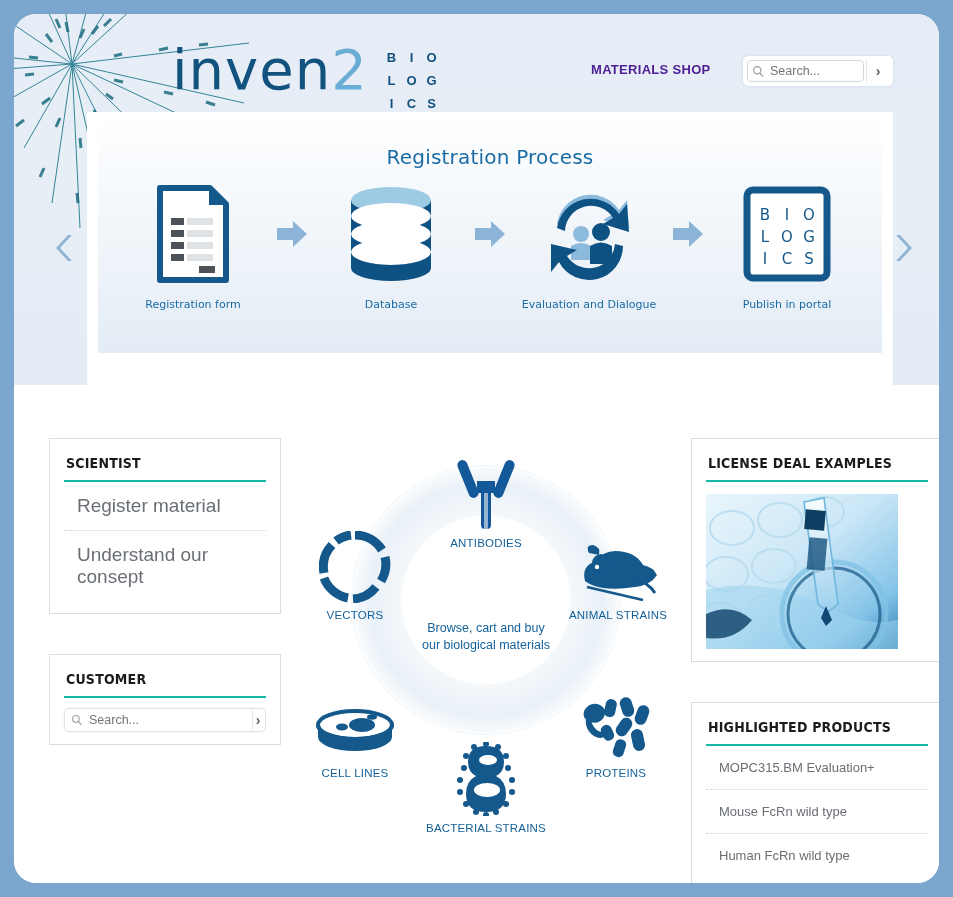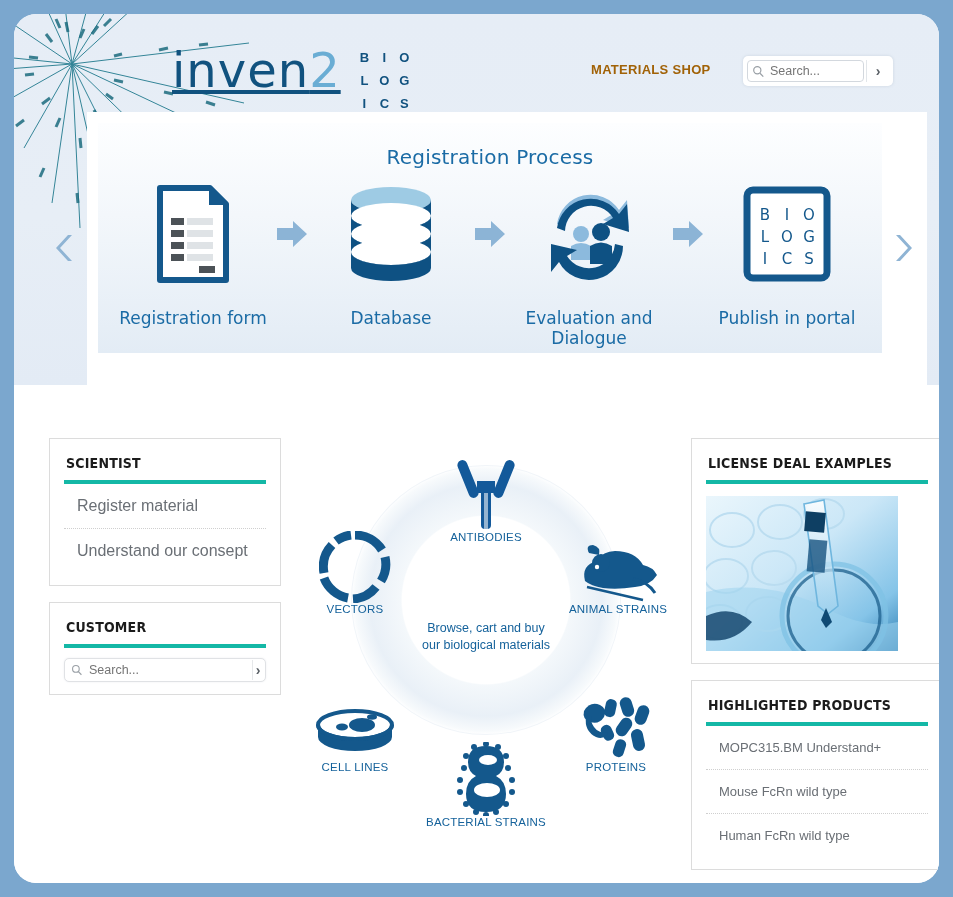--- a/index.html
+++ b/index.html
@@ -27,36 +27,36 @@
     position:absolute;left:-20px;top:-16px;width:260px;height:240px;
     pointer-events:none;
   }
   
   .logo{
     position:absolute;left:158px;top:28px;height:62px;
     display:flex;align-items:flex-start;
   }
   .logo-word{
     font-family:"DejaVu Sans", sans-serif;
-    font-size:48px;line-height:56px;letter-spacing:1px;
-    font-weight:400;color:#11527f;text-decoration:underline;
+    font-size:56px;line-height:56px;letter-spacing:1px;
+    font-weight:400;color:#11527f;
   }
   .logo-word .two{color:#6aadd4;}
   .logo-grid{
     margin-left:14px;margin-top:4px;
     display:grid;grid-template-columns:repeat(3,20px);
     grid-auto-rows:23px;
     font-size:13px;font-weight:700;color:#11527f;
     letter-spacing:.5px;
   }
   .logo-grid span{display:block;text-align:center;line-height:23px;}
   
   .materials-shop{
     position:absolute;left:577px;top:48px;
-    font-size:13px;font-weight:700;color:#a16207;letter-spacing:.3px;
+    font-size:13px;font-weight:700;color:#4c1d95;letter-spacing:.3px;
     font-family:"Liberation Sans", sans-serif;
     cursor:pointer;
   }
   
   .search-shell{
     position:absolute;left:729px;top:42px;width:150px;height:30px;
     background:#ffffff;border-radius:5px;
     box-shadow:0 0 3px rgba(120,140,160,.25);
     display:flex;align-items:center;padding:0 4px;
     box-sizing:border-box;
@@ -74,39 +74,38 @@
   .search-go{
     width:22px;height:22px;margin-left:2px;flex:none;
     display:flex;align-items:center;justify-content:center;
     border-left:1px solid #e2e6ea;cursor:pointer;
   }
   .chev{color:#5a6066;font-size:14px;font-weight:700;line-height:1;}
   
   .banner{
     position:absolute;left:73px;top:98px;width:806px;height:324px;
     background:#ffffff;
-    padding-left:34px;
   }
   .banner-inner{
     position:absolute;left:11px;top:11px;width:784px;height:230px;
     background:linear-gradient(180deg,#fdfeff 0%,#f3f7fb 40%,#e3ecf5 100%);
   }
   .banner-title{
     position:absolute;top:22px;left:0;width:100%;text-align:center;
     font-family:"DejaVu Sans", sans-serif;
     font-size:20px;color:#1a6ba5;letter-spacing:.2px;
   }
   .steps{
     position:absolute;left:0;top:58px;width:100%;height:170px;
     display:flex;align-items:flex-start;justify-content:center;
   }
   .step{width:150px;text-align:center;}
   .step-icon{height:105px;display:flex;align-items:center;justify-content:center;}
   .step-label{
-    margin-top:22px;font-size:17px;color:#1a6ba5;
+    margin-top:12px;font-size:11px;color:#1a6ba5;
     font-family:"DejaVu Sans", sans-serif;
   }
   .step-arrow{
     width:48px;height:105px;display:flex;align-items:center;justify-content:center;
   }
   
   .carousel-arrow{
     position:absolute;top:214px;width:30px;height:40px;
     display:flex;align-items:center;justify-content:center;
     cursor:pointer;
@@ -115,30 +114,30 @@
   .carousel-arrow.right{left:874px;}
   
   .main{
     position:absolute;left:0;top:371px;width:925px;height:498px;background:#fff;
   }
   .col-left{position:absolute;left:35px;top:53px;width:232px;}
   .panel{
     border:1px solid #dcdcdc;background:#fff;box-sizing:border-box;
     padding:0 14px 12px 14px;
   }
-  .panel + .panel{margin-top:16px;}
+  .panel + .panel{margin-top:40px;}
   .panel h3{
     margin:0;padding:16px 0 9px 2px;
     font-family:"DejaVu Sans Condensed","DejaVu Sans", sans-serif;
     font-size:14px;font-weight:700;color:#1b1b1b;letter-spacing:.2px;
-    border-bottom:4px solid #14b8a6;
+    border-bottom:2px solid #14b8a6;
   }
   .link-list{list-style:none;margin:0;padding:0;}
   .link-list li{
-    font-size:16px;color:#6a6f75;padding:13px 0 13px 13px;
+    font-size:19px;color:#6a6f75;padding:13px 0 13px 13px;
     border-bottom:1px dotted #cfcfcf;cursor:pointer;
   }
   .link-list li:last-child{border-bottom:0;}
   .panel-search{
     margin:10px 0 0 0;height:24px;display:flex;align-items:center;
     border:1px solid #e0e2e5;border-radius:5px;background:#fff;
     box-shadow:0 0 2px rgba(150,160,175,.18);
     padding:0 2px 0 6px;box-sizing:border-box;
   }
   .panel-search .mag{flex:none;margin-right:4px;}
@@ -164,21 +163,21 @@
       radial-gradient(closest-side,#ffffff 0%,#ffffff 62%,#f4f8fb 63%,#e9f0f7 86%,#f7fafc 97%,#ffffff 100%);
     box-shadow:inset 0 0 0 1px #f1f5f9;
   }
   .wheel-center{
     position:absolute;left:0;top:185px;width:380px;text-align:center;
     font-size:12.5px;line-height:17px;color:#15629b;
   }
   .node{position:absolute;text-align:center;width:140px;}
   .node .glyph{height:76px;display:flex;align-items:flex-end;justify-content:center;}
   .node .cap{
-    font-size:11.5px;color:#15629b;letter-spacing:.2px;
+    margin-top:6px;font-size:11.5px;color:#15629b;letter-spacing:.2px;
     font-family:"Liberation Sans", sans-serif;
     text-align:center;
   }
   .n-antibodies{left:120px;top:20px;}
   .n-animal{left:252px;top:92px;}
   .n-proteins{left:250px;top:250px;}
   .n-bacterial{left:120px;top:305px;}
   .n-cells{left:-11px;top:250px;}
   .n-vectors{left:-11px;top:92px;}
   
@@ -585,21 +584,21 @@
               <rect x="102" y="44" width="18" height="32" fill="#16527f" opacity=".8" transform="rotate(5 111 60)"></rect>
               <path d="M120 112 L126 126 L120 132 L115 124 Z" fill="#0f4a74"></path>
               <path d="M0 120 q26 -12 46 6 q-18 22 -46 18 Z" fill="#0d3f66" opacity=".8"></path>
             </svg>
           </div>
         </div>
 
         <div class="panel">
           <h3>HIGHLIGHTED PRODUCTS</h3>
           <ul class="prod-list">
-            <li>MOPC315.BM Understand+</li>
+            <li>MOPC315.BM Evaluation+</li>
             <li>Mouse FcRn wild type</li>
             <li>Human FcRn wild type</li>
           </ul>
         </div>
 
       </div>
 
     </div>
   </div>
 </div>

